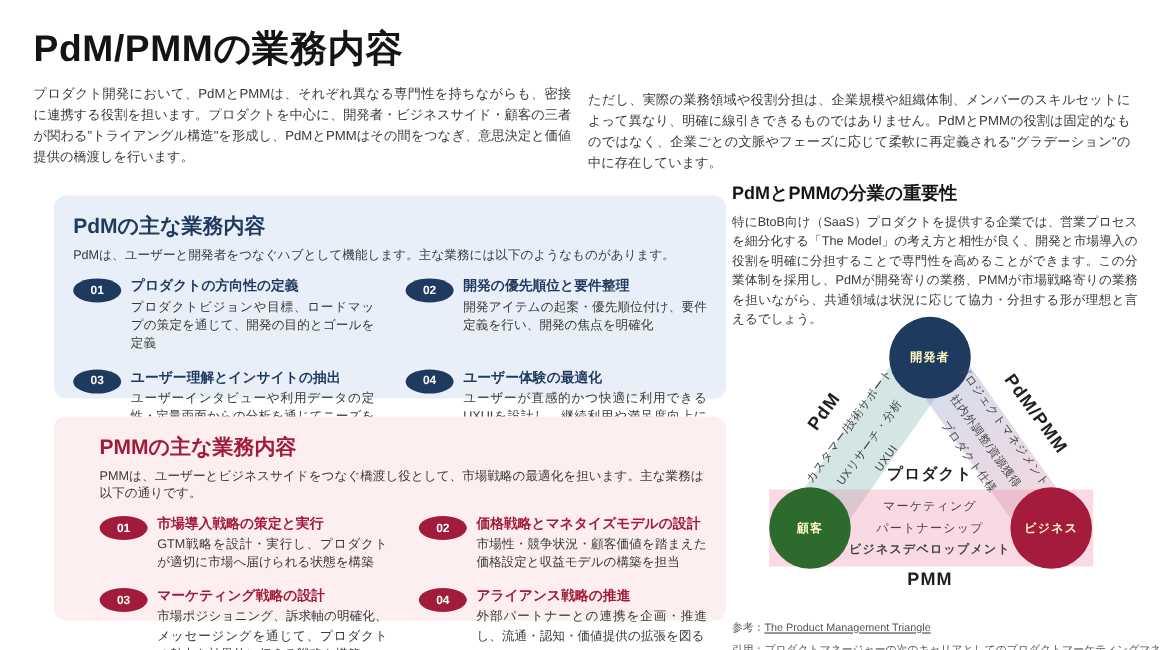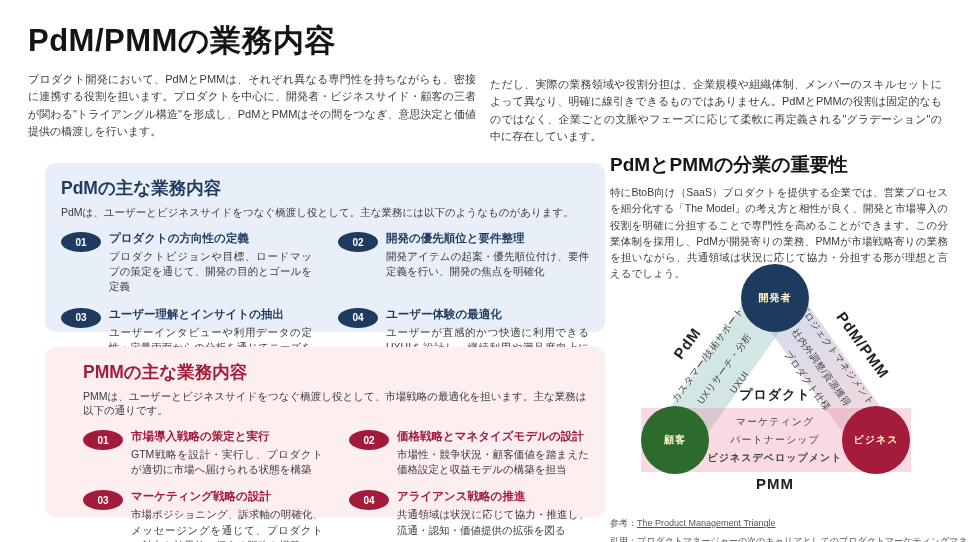--- a/index.html
+++ b/index.html
@@ -43,21 +43,21 @@
   }
   .box-pdm .badge { background: #1f3a5f; }
   .box-pmm .badge { background: #a31b3a; }
   .item-title { font-size: 11.5px; font-weight: 700; margin-bottom: 3px; }
   .box-pdm .item-title { color: #1f3a5f; }
   .box-pmm .item-title { color: #a31b3a; }
   .item-desc { font-size: 10.5px; line-height: 1.45; color: #3a3a3a; text-align: justify; }
 
   
   .division { position: absolute; left: 610px; top: 152px; width: 338px; }
-  .division h2 { margin: 0 0 6px; font-size: 19px; font-weight: 700; color: #161616; }
+  .division h2 { margin: 0 0 6px; font-size: 15px; font-weight: 700; color: #161616; }
   .division p { margin: 0; font-size: 10.5px; line-height: 1.55; color: #3a3a3a; text-align: justify; }
 
   
   .diagram { position: absolute; left: 615px; top: 260px; width: 345px; height: 250px; }
   .tri-svg { position: absolute; left: 0; top: 0; width: 345px; height: 250px; }
   .node {
     position: absolute; width: 68px; height: 68px; border-radius: 50%;
     color: #fef9c3; font-weight: 700; font-size: 10px;
     display: flex; align-items: center; justify-content: center; letter-spacing: 1px;
   }
@@ -81,21 +81,21 @@
 <body>
 
 <div class="slide">
 
   <h1 class="page-title">PdM/PMMの業務内容</h1>
   <p class="intro intro-left">プロダクト開発において、PdMとPMMは、それぞれ異なる専門性を持ちながらも、密接に連携する役割を担います。プロダクトを中心に、開発者・ビジネスサイド・顧客の三者が関わる"トライアングル構造"を形成し、PdMとPMMはその間をつなぎ、意思決定と価値提供の橋渡しを行います。</p>
   <p class="intro intro-right">ただし、実際の業務領域や役割分担は、企業規模や組織体制、メンバーのスキルセットによって異なり、明確に線引きできるものではありません。PdMとPMMの役割は固定的なものではなく、企業ごとの文脈やフェーズに応じて柔軟に再定義される"グラデーション"の中に存在しています。</p>
 
   <section class="box box-pdm">
     <h2>PdMの主な業務内容</h2>
-    <p class="box-sub">PdMは、ユーザーとビジネスサイドをつなぐ橋渡し役として。主な業務には以下のようなものがあります。</p>
+    <p class="box-sub">PdMは、ユーザーと開発者をつなぐハブとして機能します。主な業務には以下のようなものがあります。</p>
     <div class="items">
       <div class="item">
         <span class="badge">01</span>
         <div class="item-body">
           <div class="item-title">プロダクトの方向性の定義</div>
           <div class="item-desc">プロダクトビジョンや目標、ロードマップの策定を通じて、開発の目的とゴールを定義</div>
         </div>
       </div>
       <div class="item">
         <span class="badge">02</span>
@@ -143,21 +143,21 @@
         <span class="badge">03</span>
         <div class="item-body">
           <div class="item-title">マーケティング戦略の設計</div>
           <div class="item-desc">市場ポジショニング、訴求軸の明確化、メッセージングを通じて、プロダクトの魅力を効果的に伝える戦略を構築</div>
         </div>
       </div>
       <div class="item">
         <span class="badge">04</span>
         <div class="item-body">
           <div class="item-title">アライアンス戦略の推進</div>
-          <div class="item-desc">共通領域は状況に応じて協力・推進し、流通・認知・価値提供の拡張を図る</div>
+          <div class="item-desc">外部パートナーとの連携を企画・推進し、流通・認知・価値提供の拡張を図る</div>
         </div>
       </div>
     </div>
   </section>
 
   <section class="division">
     <h2>PdMとPMMの分業の重要性</h2>
     <p>特にBtoB向け（SaaS）プロダクトを提供する企業では、営業プロセスを細分化する「The Model」の考え方と相性が良く、開発と市場導入の役割を明確に分担することで専門性を高めることができます。この分業体制を採用し、PdMが開発寄りの業務、PMMが市場戦略寄りの業務を担いながら、共通領域は状況に応じて協力・分担する形が理想と言えるでしょう。</p>
   </section>
 

